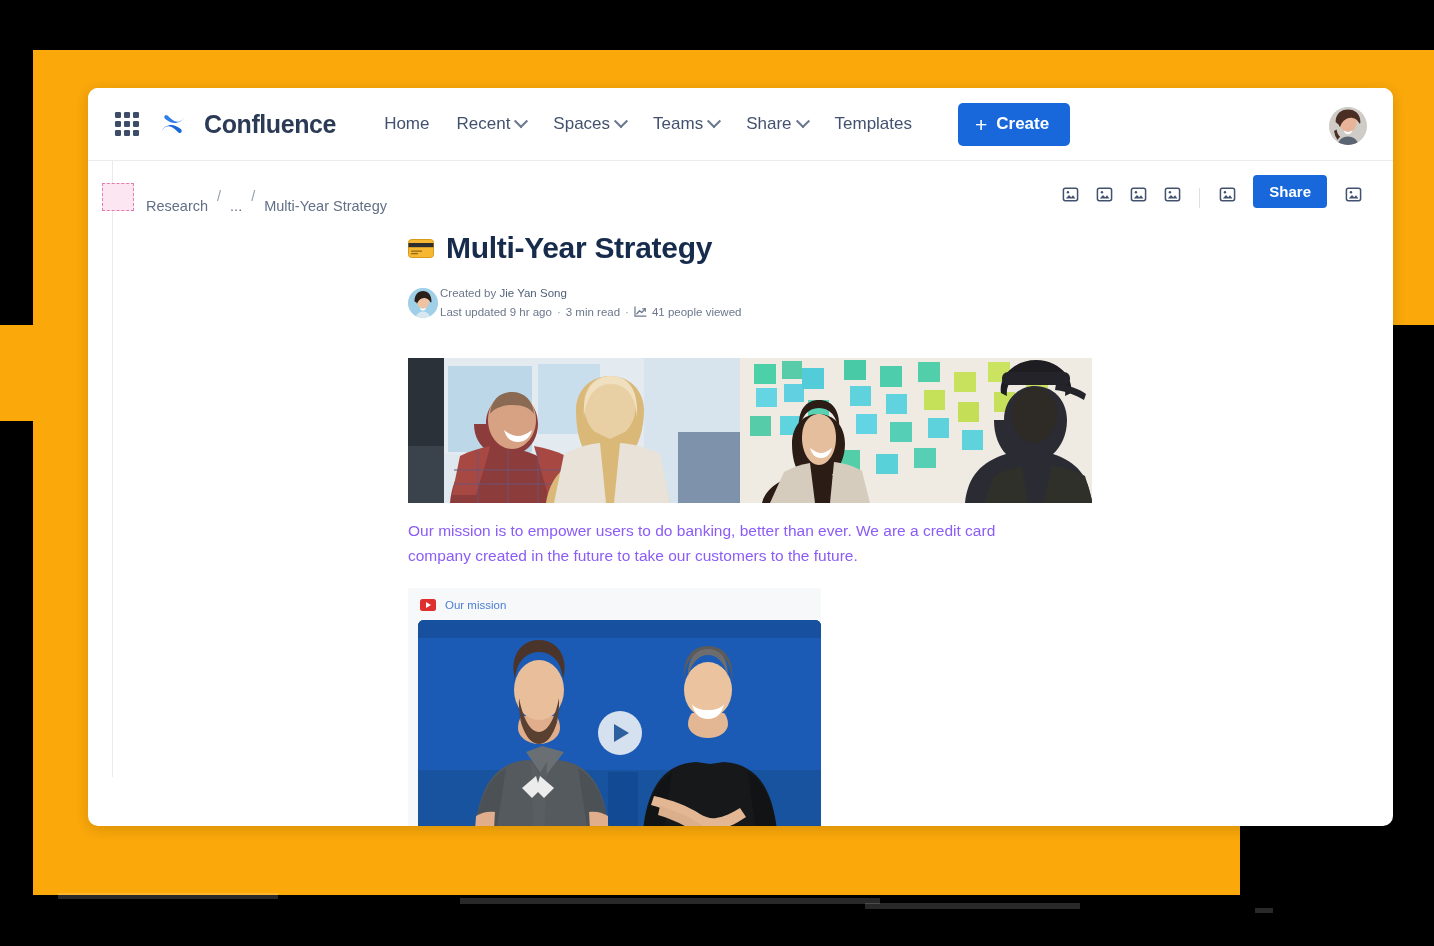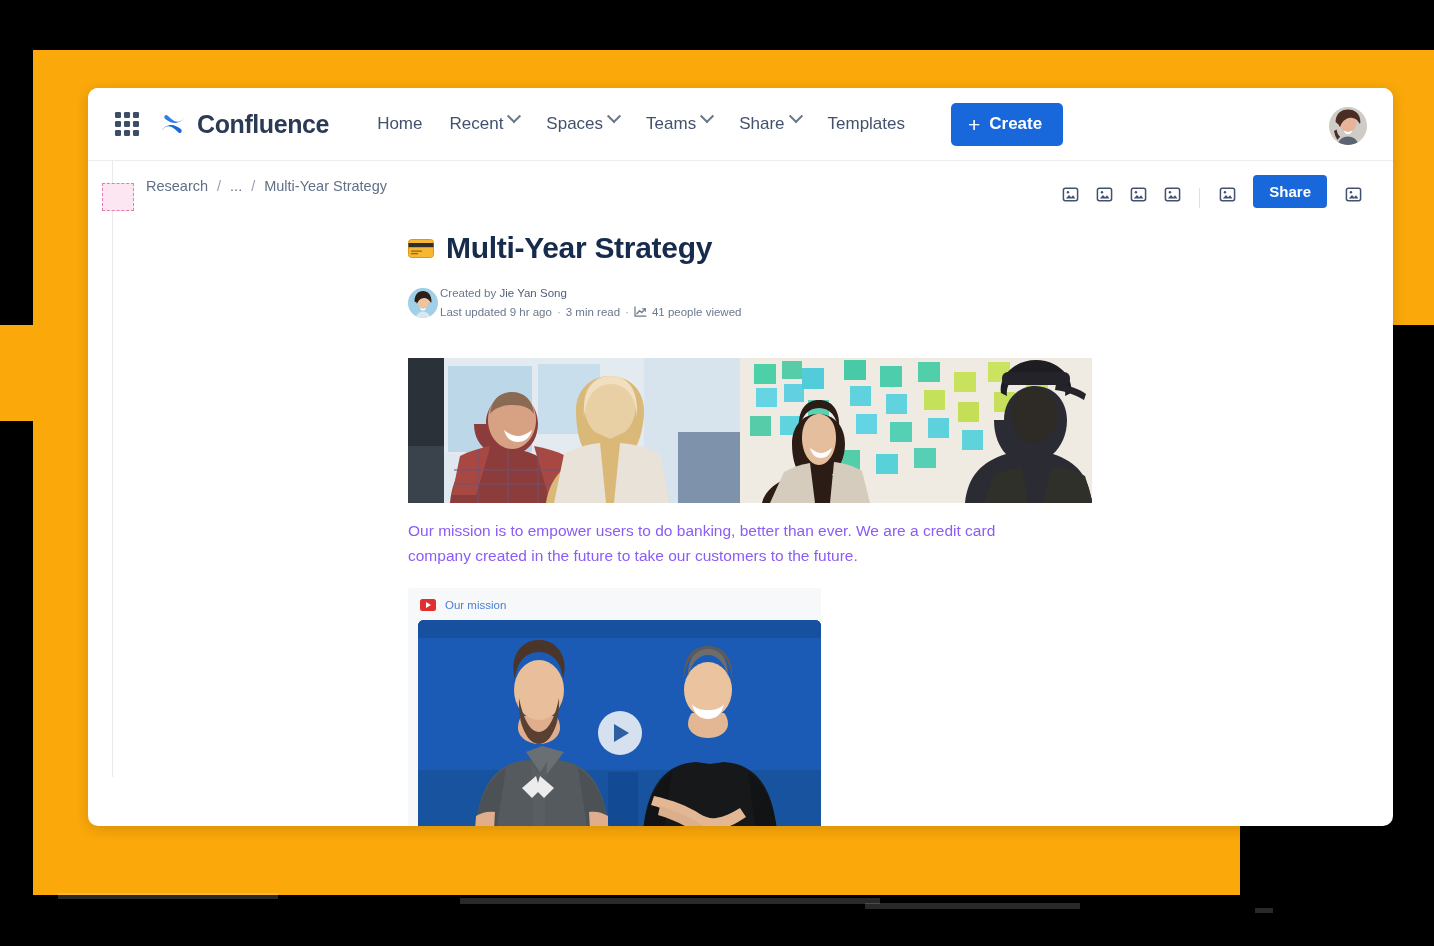--- a/index.html
+++ b/index.html
@@ -38,48 +38,48 @@
     position: relative; height: 73px; width: 100%;
     background: #fff; border-bottom: 1px solid #EBECF0;
     display: flex; align-items: center; padding: 0 22px 0 22px;
   }
   .app-switcher { width: 34px; height: 34px; display:grid;
     grid-template-columns: repeat(3,6px); grid-template-rows: repeat(3,6px);
     gap: 3px; align-content:center; justify-content:center; cursor:pointer;
     border-radius:4px; margin-right: 16px; }
   .app-switcher i { display:block; width:6px; height:6px; background:#3D4D68; border-radius:1.2px; }
 
-  .brand { display:flex; align-items:center; gap:11px; margin-right: 38px; cursor:pointer; }
+  .brand { display:flex; align-items:center; gap:18px; margin-right: 38px; cursor:pointer; }
   .brand-mark { width:26px; height:26px; }
   .brand-name { font-size: 25px; font-weight: 600; color:#2B3A55; letter-spacing:-0.4px;
                 font-family:"Liberation Sans", sans-serif; }
 
   .nav-links { display:flex; align-items:center; gap: 7px; }
-  .nav-item { display:flex; gap:6px; padding: 8px 10px;
+  .nav-item { display:flex; align-items:center; gap:6px; padding: 8px 10px;
     font-size: 17px; color:#42526E; border-radius:4px; cursor:pointer; white-space:nowrap; }
   .chev { width:10px; height:10px; border-right:2px solid #6B778C; border-bottom:2px solid #6B778C;
           transform: rotate(45deg) translate(-2px,-2px); }
 
   .create-btn { margin-left: 36px; display:flex; align-items:center; gap:9px;
     background:#1868DB; color:#fff; font-size:17px; font-weight:600;
     padding: 11px 21px 11px 17px; border:none; border-radius:5px; cursor:pointer;
     font-family:"Liberation Sans", sans-serif; }
   .plus { font-size: 21px; line-height: 1; font-weight: 500; }
 
   .avatar-nav { position:absolute; right: 26px; top: 19px; width:38px; height:38px;
     border-radius:50%; overflow:hidden; cursor:pointer; background:#d9d7d4; }
 
   
   #page-chrome { position:relative; height: 56px; }
   .vrule { position:absolute; left:24px; top:0; bottom:-560px; width:1px; background:#E9EAEE; }
   .pink-box { position:absolute; left:14px; top:22px; width:32px; height:28px;
               background:#FCE6F1; border:1px dashed #E67BB0; }
   .crumbs { position:absolute; left:58px; top:17px; display:flex; align-items:center;
             gap:9px; font-size:14.5px; color:#626F86; }
-  .crumb { cursor:pointer; white-space:nowrap; }
+  .crumb { cursor:pointer; white-space:nowrap;margin-top:20px; }
   .crumb-sep { color:#97A0AF; }
 
   .toolbar { position:absolute; right: 26px; top: 14px; display:flex; align-items:flex-end; gap:6px; }
   .tb-icon { width:28px; height:28px; display:flex; align-items:center; justify-content:center;
              cursor:pointer; border-radius:3px; }
   .tb-sep { width:1px; height:20px; background:#DCDFE4; margin:0 7px; }
   .share-btn { background:#1868DB; color:#fff; font-size:15px; font-weight:600;
      padding:8px 16px; border:none; border-radius:4px; cursor:pointer; margin:0 6px;
      font-family:"Liberation Sans", sans-serif; }
 

